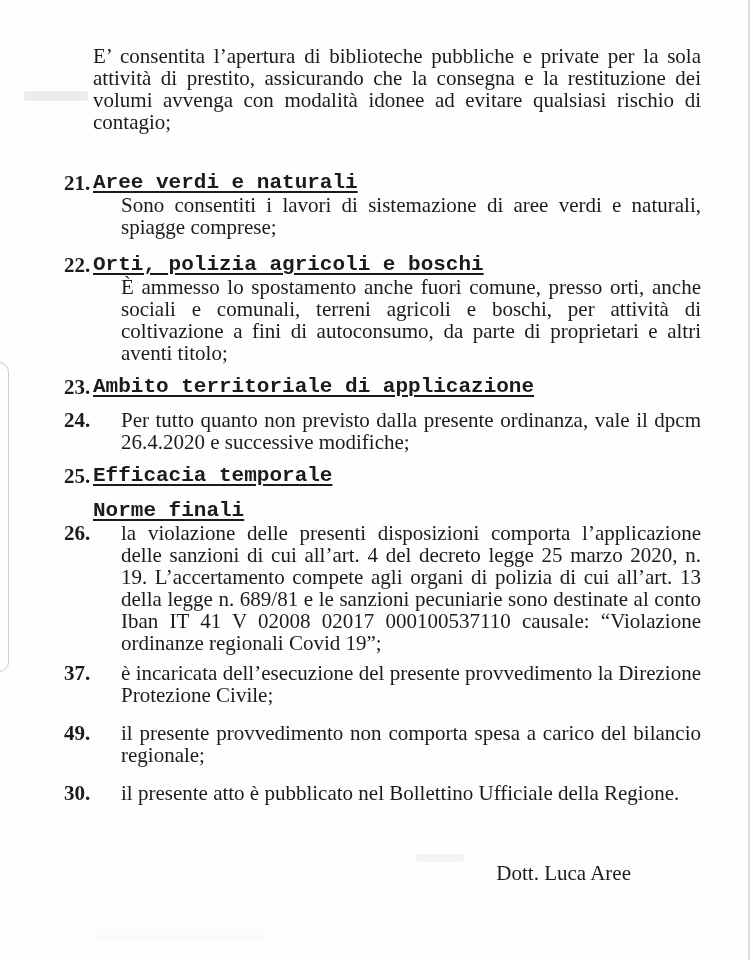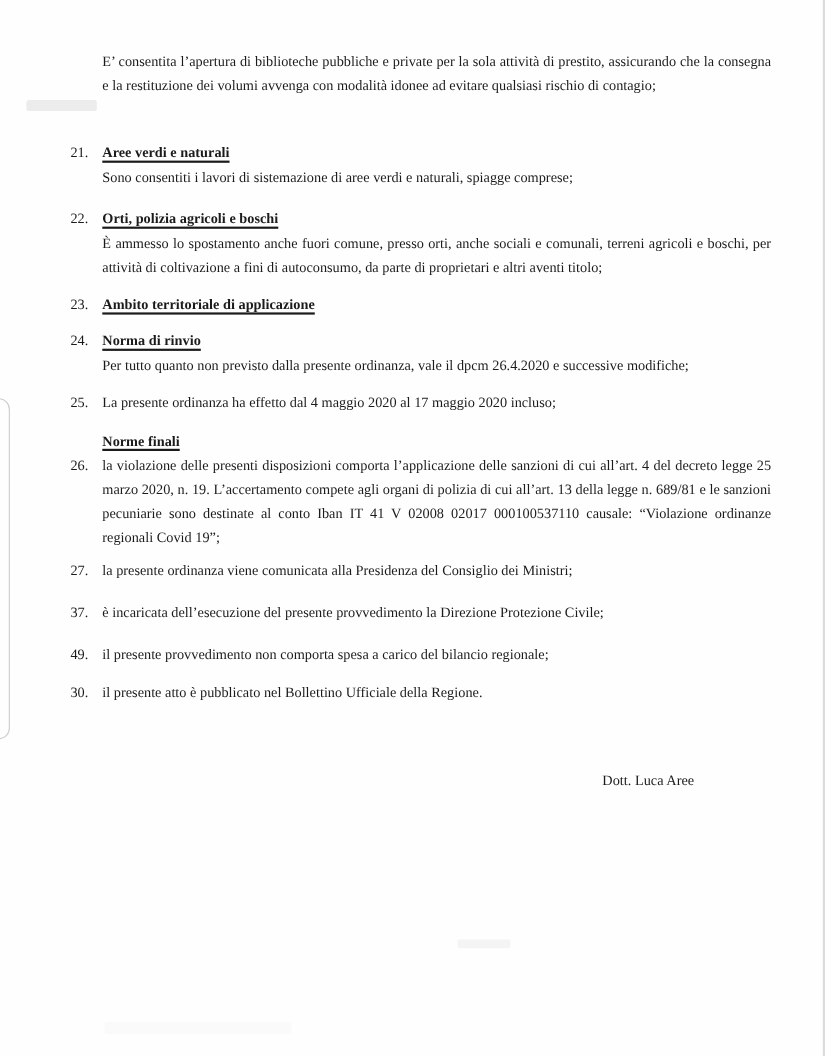--- a/index.html
+++ b/index.html
@@ -29,43 +29,43 @@
     background: transparent;
   }
   .smudge { position: absolute; border-radius: 2px; }
   .smudge-1 { left: 24px; top: 91px; width: 64px; height: 10px; background: #ececec; }
   .smudge-2 { left: 416px; top: 854px; width: 48px; height: 8px; background: #f4f4f4; }
   .smudge-3 { left: 95px; top: 929px; width: 170px; height: 11px; background: #fafafa; }
 
   .content {
     position: absolute; left: 93px; top: 0;
     width: 608px;
-    font-size: 13px; line-height: 22px;
+    font-size: 21px; line-height: 22px;
     color: #1b1b1b;
   }
   .intro {
     margin: 45px 0 0 0;
     text-align: justify;
   }
   .sections { margin: 0; padding: 0; list-style: none; }
   .section { position: relative; text-align: justify; }
   .num {
     position: absolute; left: -29px; top: 0;
-    font-weight: 400;
+    font-weight: 700;
     white-space: nowrap;
   }
-  .section.plain .num { font-weight: 400; }
+  .section.plain .num { font-weight: 700; }
   .heading {
     font-weight: 700;
     text-decoration: underline;
     text-decoration-thickness: 1.6px;
     text-underline-offset: 2.5px;
   }
-  .heading-row { text-align: left; }
-  .body { text-align: justify; }
+  .heading-row { text-align: left; font-family: Liberation Mono, monospace; }
+  .body { text-align: justify; margin-left: 28px; }
 
   
   .sections > *:nth-child(1)  { margin-top: 39px; }
   .sections > *:nth-child(2)  { margin-top: 16px; }
   .sections > *:nth-child(3)  { margin-top: 12px; }
   .sections > *:nth-child(4)  { margin-top: 11px; }
   .sections > *:nth-child(5)  { margin-top: 12px; }
   .sections > *:nth-child(6)  { margin-top: 13px; }
   .sections > *:nth-child(7)  { margin-top: 0px;  }
   .sections > *:nth-child(8)  { margin-top: 8px;  }
@@ -107,41 +107,36 @@
     <div class="body">È ammesso lo spostamento anche fuori comune, presso orti, anche sociali e comunali, terreni agricoli e boschi, per attività di coltivazione a fini di autoconsumo, da parte di proprietari e altri aventi titolo;</div>
   </div>
         <div class="section headed">
     <span class="num">23.</span>
     <div class="heading-row">
       <span class="heading">Ambito territoriale di applicazione</span>
     </div>
   </div>
         <div class="section headed">
     <span class="num">24.</span>
-    <div class="heading-row">
-      <span class="heading">Norma di rinvio</span>
-    </div>
     <div class="body">Per tutto quanto non previsto dalla presente ordinanza, vale il dpcm 26.4.2020 e successive modifiche;</div>
   </div>
         <div class="section headed">
     <span class="num">25.</span>
-    <div class="body">La presente ordinanza ha effetto dal 4 maggio 2020 al 17 maggio 2020 incluso;</div>
+    <div class="heading-row">
+      <span class="heading">Efficacia temporale</span>
+    </div>
   </div>
         <div class="section subheading">
     <div class="heading-row">
       <span class="heading">Norme finali</span>
     </div>
   </div>
         <div class="section plain">
     <span class="num">26.</span>
     <div class="body">la violazione delle presenti disposizioni comporta l’applicazione delle sanzioni di cui all’art. 4 del decreto legge 25 marzo 2020, n. 19. L’accertamento compete agli organi di polizia di cui all’art. 13 della legge n. 689/81 e le sanzioni pecuniarie sono destinate al conto Iban IT 41 V 02008 02017 000100537110 causale: “Violazione ordinanze regionali Covid 19”;</div>
-  </div>
-        <div class="section plain">
-    <span class="num">27.</span>
-    <div class="body">la presente ordinanza viene comunicata alla Presidenza del Consiglio dei Ministri;</div>
   </div>
         <div class="section plain">
     <span class="num">37.</span>
     <div class="body">è incaricata dell’esecuzione del presente provvedimento la Direzione Protezione Civile;</div>
   </div>
         <div class="section plain">
     <span class="num">49.</span>
     <div class="body">il presente provvedimento non comporta spesa a carico del bilancio regionale;</div>
   </div>
         <div class="section plain">

